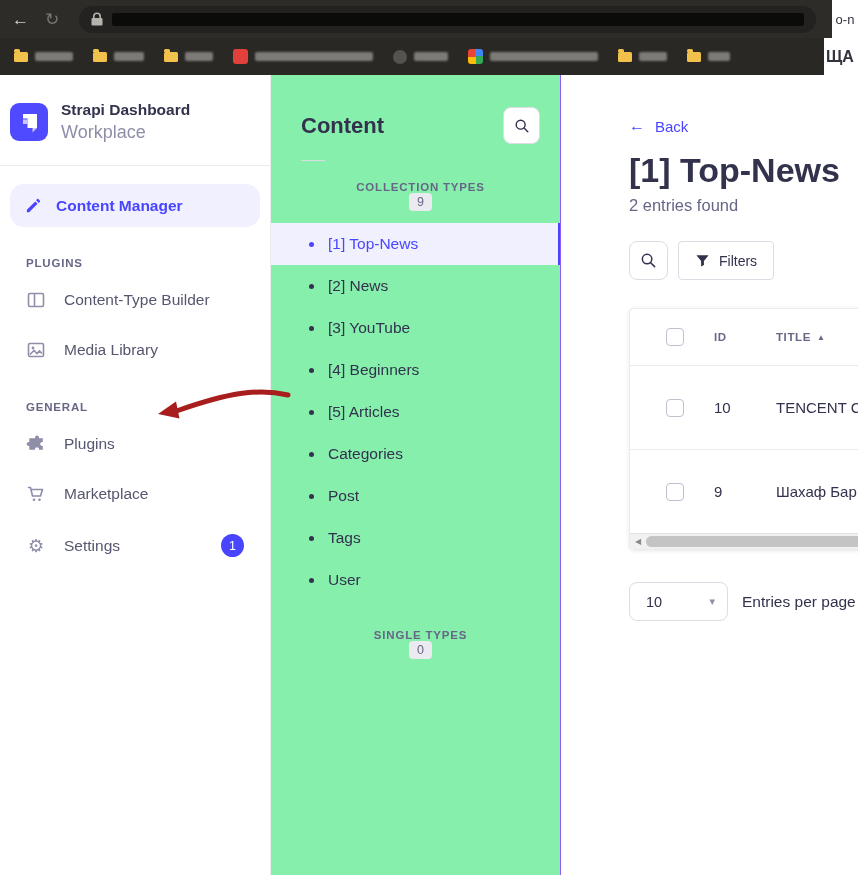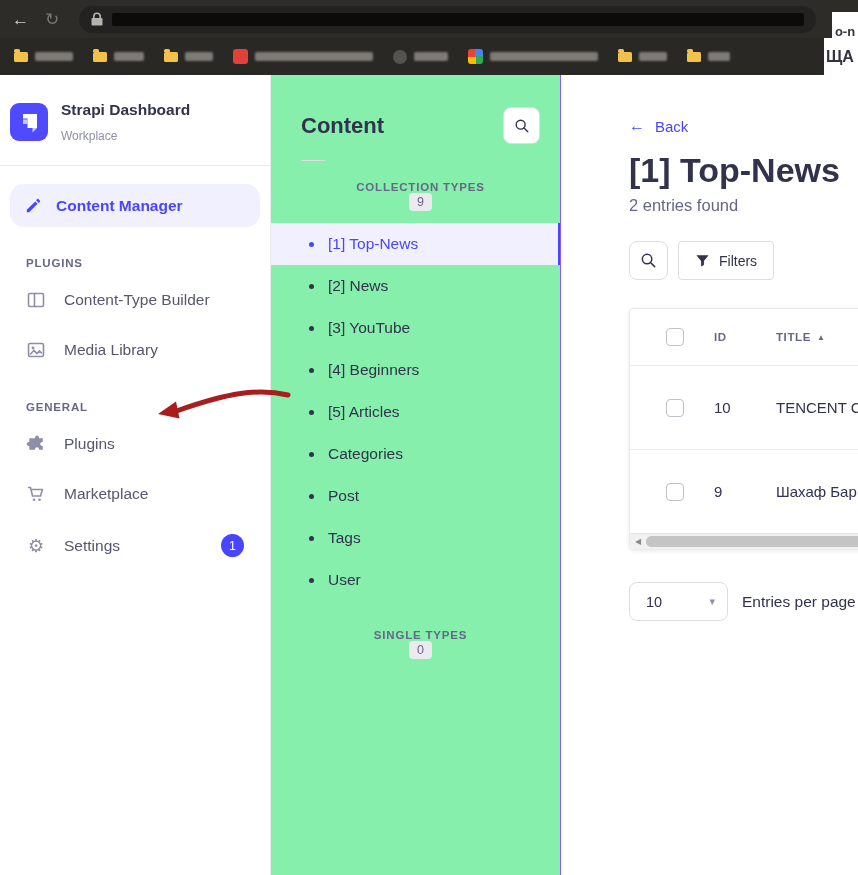--- a/index.html
+++ b/index.html
@@ -15,31 +15,31 @@
   .url-bar { flex:1; height:27px; margin-left:4px; margin-right:30px; background:#232220; border-radius:14px; display:flex; align-items:center; padding:0 12px; gap:9px; }
   .redact { height:13px; flex:1; background:#0b0b0a; border-radius:2px; }
   .chrome-bookmarks { height:37px; background:#2a2824; display:flex; align-items:center; padding:0 14px; gap:20px; }
   .bm { display:flex; align-items:center; gap:7px; }
   .bm-label { height:9px; border-radius:2px; background:#8b8a85; filter:blur(1px); opacity:.85; }
   .bm-folder { width:14px; height:10px; background:#f2c14c; border-radius:1.5px; position:relative; }
   .bm-folder::before { content:""; position:absolute; top:-3px; left:0; width:6px; height:3px; background:#f2c14c; border-radius:1.5px 1.5px 0 0; }
   .bm-red { width:15px; height:15px; background:#e2403a; border-radius:3px; }
   .bm-dark { width:14px; height:14px; background:#55534e; border-radius:50%; }
   .bm-multi { width:15px; height:15px; border-radius:3px; background:conic-gradient(#4285f4 0 25%, #34a853 0 50%, #fbbc05 0 75%, #ea4335 0); }
-  .corner-top { position:absolute; top:0; right:0; width:26px; height:38px; background:#fff; display:flex; align-items:center; justify-content:center; font-size:13px; font-weight:700; color:#33333f;margin-top:12px; }
+  .corner-top { position:absolute; top:0; right:0; width:26px; height:38px; background:#fff; display:flex; align-items:center; justify-content:center; font-size:13px; font-weight:400; color:#33333f; }
   .corner-bottom { position:absolute; top:38px; right:0; width:34px; height:37px; background:#fff; display:flex; align-items:center; justify-content:flex-start; padding-left:2px; font-size:16px; font-weight:600; color:#33333f; }
 
   
   .app { position:absolute; top:75px; left:0; width:858px; height:800px; display:flex; background:#fff; }
 
   
   .sidebar { width:271px; flex:0 0 271px; border-right:1px solid #eaeaef; background:#fff; }
   .brand { display:flex; align-items:center; gap:13px; padding:26px 12px 22px 10px; border-bottom:1px solid #eaeaef; }
   .brand-title { font-size:15.5px; font-weight:700; color:#32324d; }
-  .brand-sub { font-size:12px; color:#8e8ea9; margin-top:10px; }
+  .brand-sub { font-size:18px; color:#8e8ea9; margin-top:3px; }
   .cm-item { margin:18px 10px 4px; background:#f0f0ff; color:#4945ff; border-radius:14px; padding:12px 14px; display:flex; gap:13px; align-items:center; font-size:15.5px; font-weight:600; cursor:pointer; }
   .section-title { padding:26px 26px 6px; font-size:11.5px; font-weight:700; letter-spacing:.8px; color:#666687; }
   .side-item { display:flex; align-items:center; gap:18px; padding:15px 26px; font-size:15.5px; color:#56566f; cursor:pointer; }
   .side-item .glyph-icon { color:#8e8ea9; font-size:18px; line-height:1; width:20px; text-align:center; }
   .side-badge { margin-left:auto; width:23px; height:23px; border-radius:50%; background:#4945ff; color:#fff; font-size:12.5px; display:flex; align-items:center; justify-content:center; }
 
   
   .panel { width:290px; flex:0 0 290px; border-right:1px solid #8b5cf6; background:#86efac; }
   .panel-head { display:flex; align-items:center; justify-content:space-between; padding:32px 20px 12px 30px; }
   .panel-title { font-size:22px; font-weight:700; color:#32324d; }

